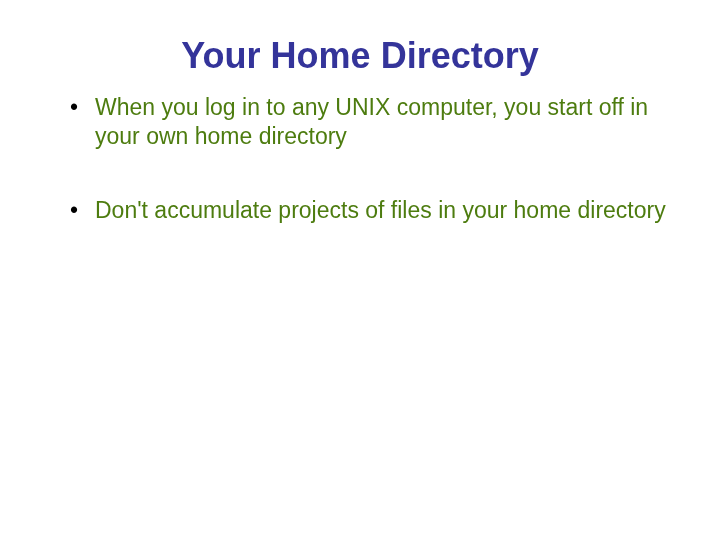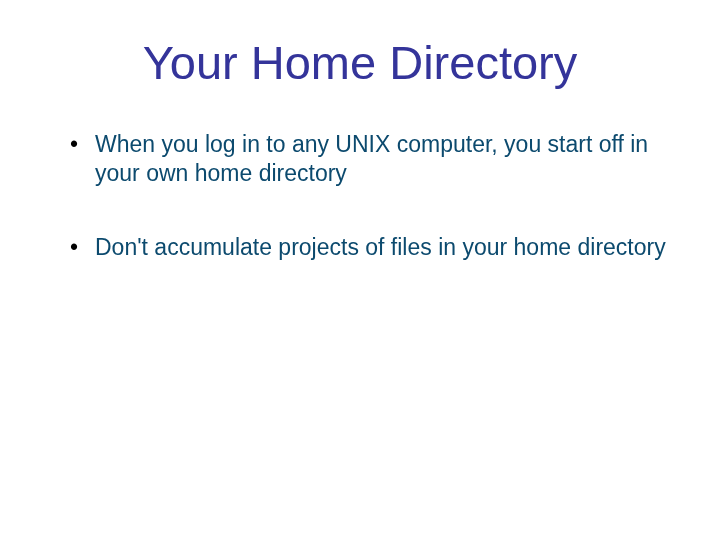--- a/index.html
+++ b/index.html
@@ -14,33 +14,33 @@
       font-family: Arial, Helvetica, sans-serif;
       overflow: hidden;
     }
     .slide {
       width: 100%;
       height: 100%;
       padding: 30px 40px 40px 40px;
     }
     .title {
       color: #34349a;
-      font-size: 47px;
-      font-weight: 400;
+      font-size: 36px;
+      font-weight: 700;
       text-align: center;
-      margin-bottom: 40px;
+      margin-bottom: 16px;
       margin-top: 5px;
     }
     .bullet-list {
       list-style: none;
       padding-left: 30px;
     }
     .bullet-item {
       position: relative;
-      color: #0c4a6e;
+      color: #4d7c0f;
       font-size: 23px;
       line-height: 1.25;
       margin-bottom: 45px;
       padding-left: 25px;
     }
     .bullet-item::before {
       content: "•";
       position: absolute;
       left: 0;
       top: 0;

